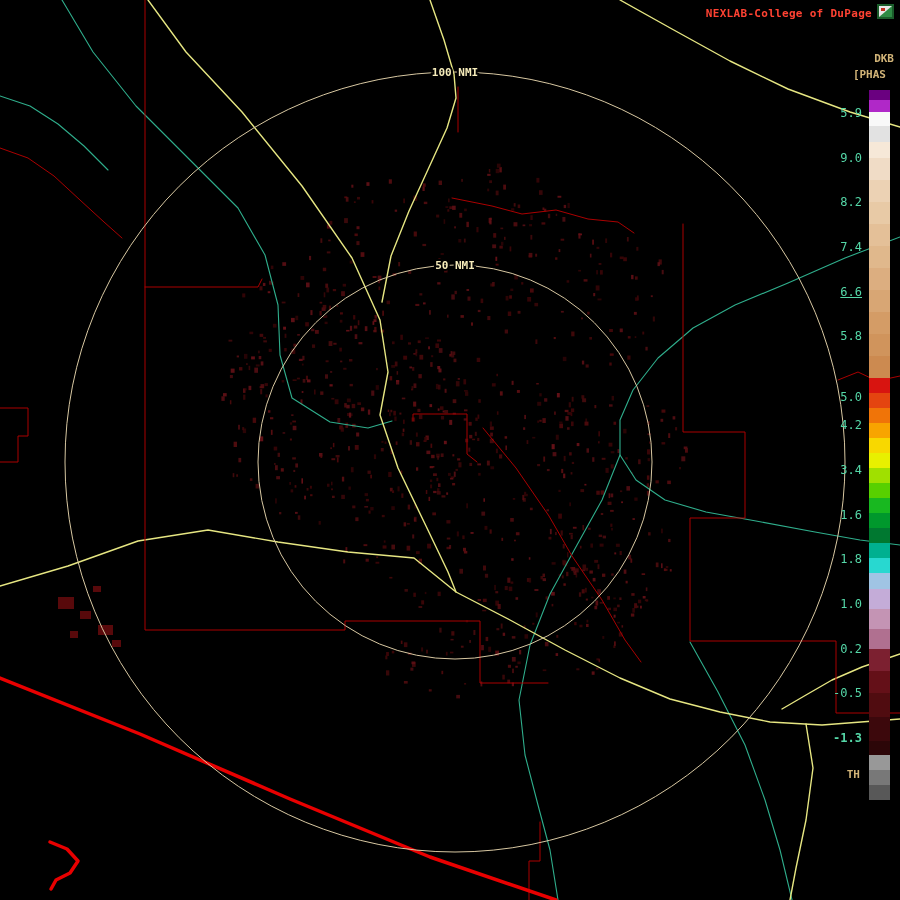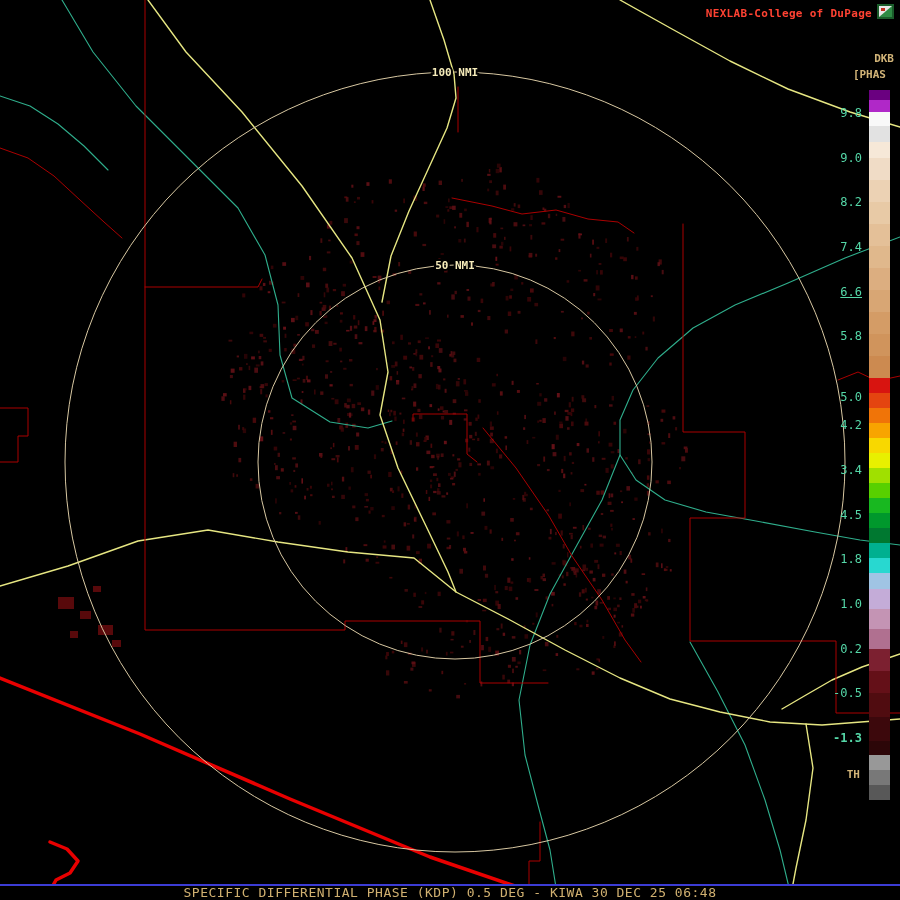--- a/index.html
+++ b/index.html
@@ -974,34 +974,31 @@
       <div style="height: 22px; background: rgb(124, 32, 48);"></div>
       <div style="height: 22px; background: rgb(100, 16, 24);"></div>
       <div style="height: 24px; background: rgb(80, 12, 16);"></div>
       <div style="height: 24px; background: rgb(60, 8, 12);"></div>
       <div style="height: 14px; background: rgb(44, 6, 8);"></div>
       <div style="height: 15px; background: rgb(152, 152, 152);"></div>
       <div style="height: 15px; background: rgb(120, 120, 120);"></div>
       <div style="height: 15px; background: rgb(88, 88, 88);"></div>
     </div>
   <div id="cb-ticks">
-      <div class="tick" style="top: 16px; color: rgb(85, 216, 168);">9.8</div>
+      <div class="tick" style="top: 16px; color: rgb(85, 216, 168);">5.9</div>
       <div class="tick" style="top: 60.64px; color: rgb(85, 216, 168);">9.0</div>
       <div class="tick" style="top: 105.28px; color: rgb(85, 216, 168);">8.2</div>
       <div class="tick" style="top: 149.92px; color: rgb(85, 216, 168);">7.4</div>
       <div class="tick" style="top: 194.56px; color: rgb(85, 216, 168); text-decoration: underline;">6.6</div>
       <div class="tick" style="top: 239.2px; color: rgb(85, 216, 168);">5.8</div>
       <div class="tick" style="top: 283.84px; color: rgb(85, 216, 168); margin-top: 16px;">5.0</div>
       <div class="tick" style="top: 328.48px; color: rgb(85, 216, 168);">4.2</div>
       <div class="tick" style="top: 373.12px; color: rgb(85, 216, 168);">3.4</div>
-      <div class="tick" style="top: 417.76px; color: rgb(85, 216, 168);">4.5</div>
+      <div class="tick" style="top: 417.76px; color: rgb(85, 216, 168);">1.6</div>
       <div class="tick" style="top: 462.4px; color: rgb(85, 216, 168);">1.8</div>
       <div class="tick" style="top: 507.04px; color: rgb(85, 216, 168);">1.0</div>
       <div class="tick" style="top: 551.68px; color: rgb(85, 216, 168);">0.2</div>
       <div class="tick" style="top: 596.32px; color: rgb(85, 216, 168);">-0.5</div>
       <div class="tick" style="top: 640.96px; color: rgb(85, 216, 168); font-weight: bold;">-1.3</div>
     </div>
   <div id="cb-bottom">TH</div>
 
-  <div id="statusbar">
-    <span>SPECIFIC DIFFERENTIAL PHASE (KDP) 0.5 DEG - KIWA 30 DEC 25 06:48</span>
-  </div>
 </div>
 
 </body></html>

